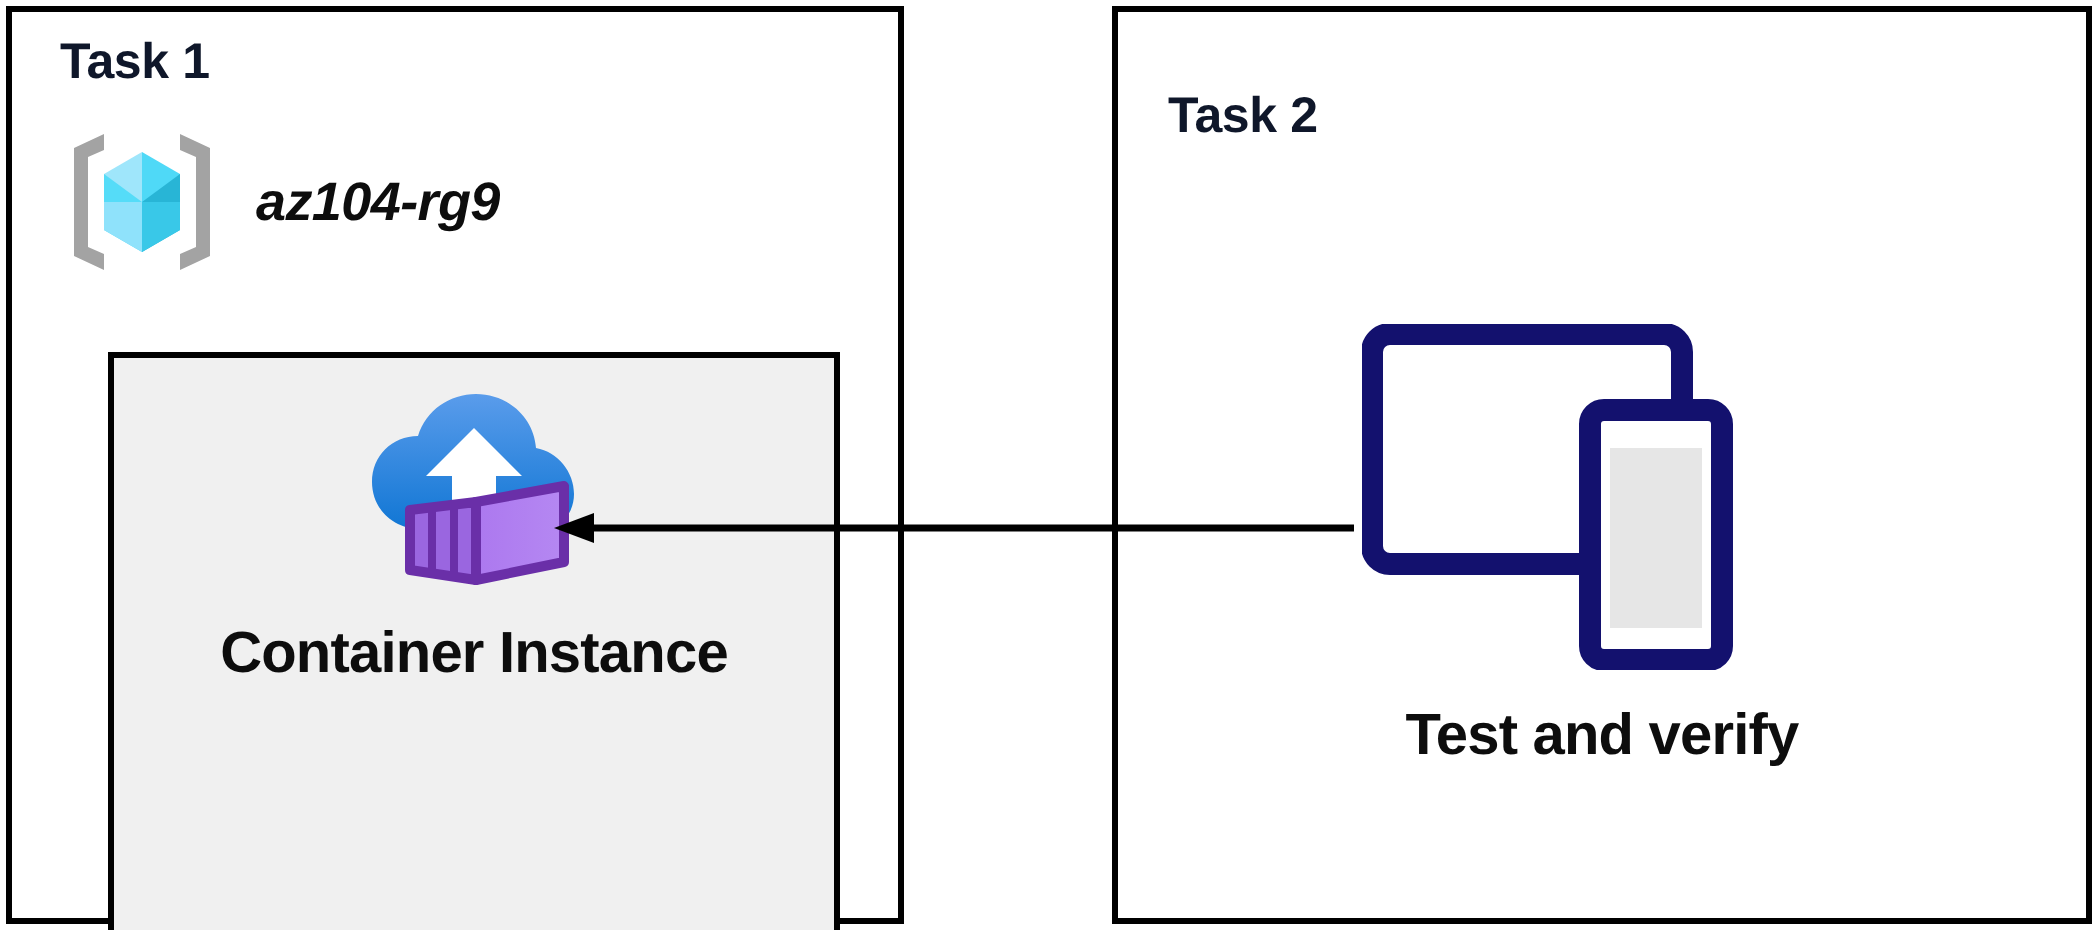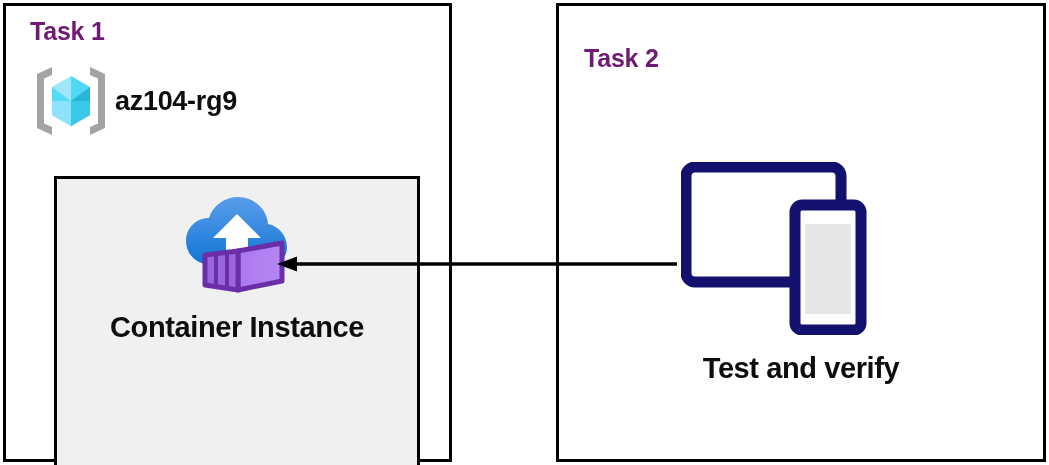--- a/index.html
+++ b/index.html
@@ -25,35 +25,36 @@
     border: 3px solid #000000;
     background: #ffffff;
   }
   #task1-box { left: 3px;   top: 3px; width: 449px; height: 459px; }
   #task2-box { left: 556px; top: 3px; width: 490px; height: 459px; }
 
   .task-title {
     position: absolute;
     font-size: 25px;
     font-weight: bold;
-    color: #701a75;
+    color: #0f172a;
     letter-spacing: -0.2px;
     white-space: nowrap;
   }
   #task1-title { left: 30px;  top: 17px; }
   #task2-title { left: 584px; top: 17px; margin-top: 27px; }
 
   
   #rg-row {
     position: absolute;
     left: 30px;
     top: 60px;
     display: flex;
     align-items: center;
-    gap: 3px;
+    gap: 16px;
+    font-style: italic;
   }
   #rg-icon { width: 82px; height: 82px; display: block; }
   #rg-label {
     font-size: 27px;
     font-weight: bold;
     color: #0d0d0d;
     white-space: nowrap;
     letter-spacing: -0.3px;
   }
 

